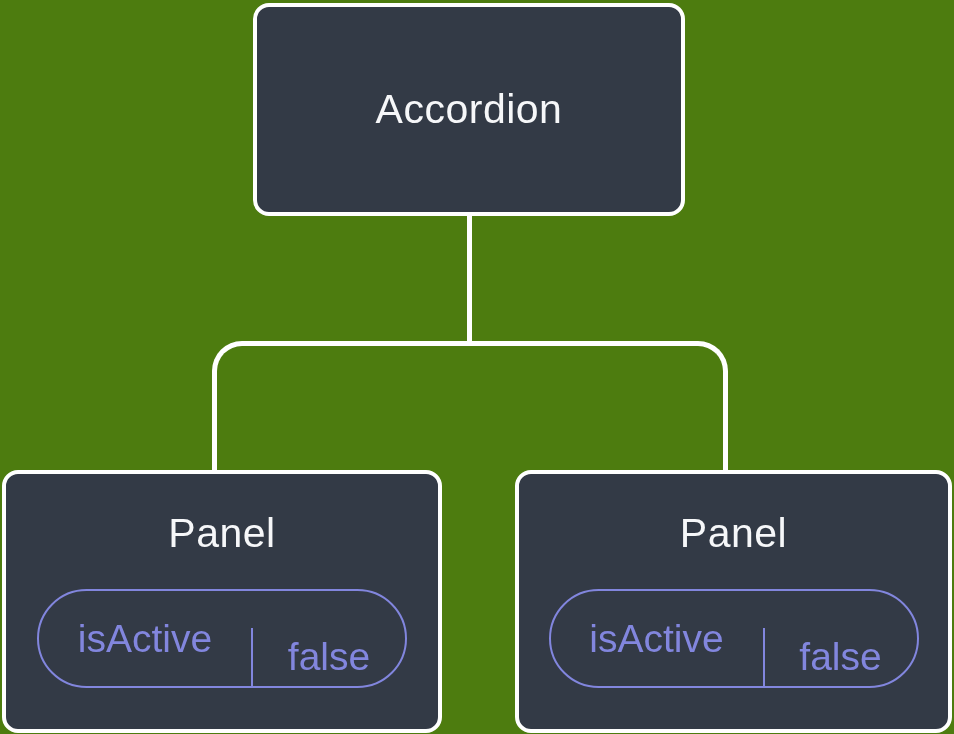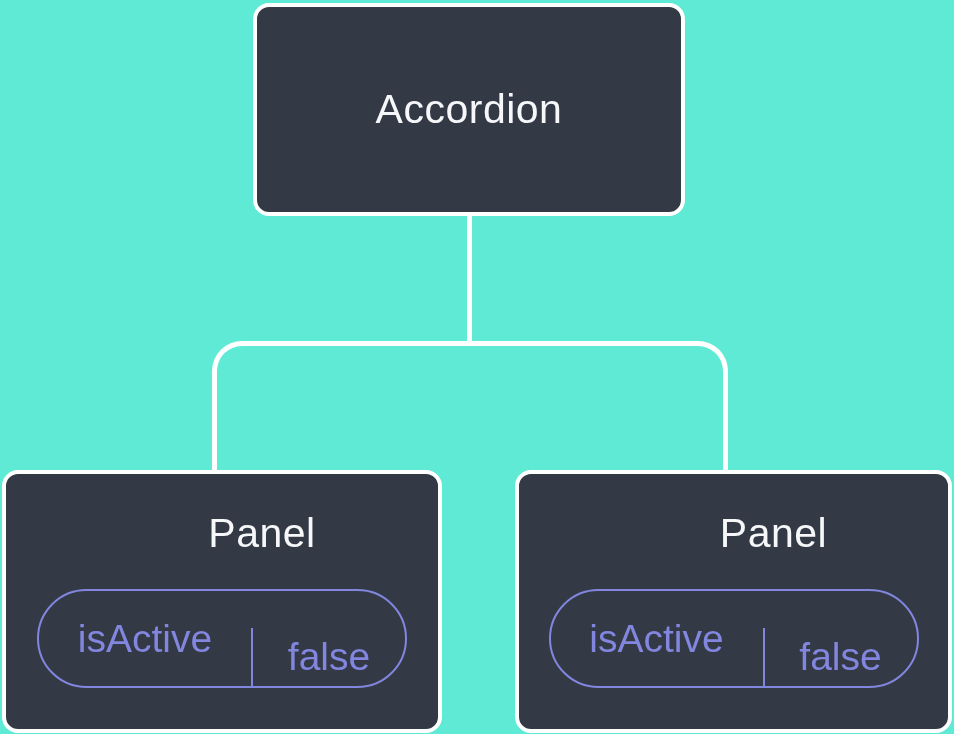--- a/index.html
+++ b/index.html
@@ -9,21 +9,21 @@
   body {
     width: 954px;
     height: 734px;
     overflow: hidden;
     font-family: "Liberation Sans", sans-serif;
   }
   .canvas {
     position: relative;
     width: 954px;
     height: 734px;
-    background: #5eead4;
+    background: #4d7c0f;
     overflow: hidden;
   }
 
   
   .node {
     position: absolute;
     background: #333A46;
     border: 4px solid #FFFFFF;
     border-radius: 16px;
     box-sizing: border-box;
@@ -83,21 +83,20 @@
   .panel-title {
     position: absolute;
     top: 36px;
     left: 0;
     width: 100%;
     text-align: center;
     color: #F6F7F9;
     font-size: 41px;
     font-weight: 500;
     letter-spacing: 0.5px;
-    margin-left: 40px;
   }
 
   
   .state-pill {
     position: absolute;
     top: 115px;
     left: 50%;
     transform: translateX(-50%);
     width: 370px;
     height: 99px;

